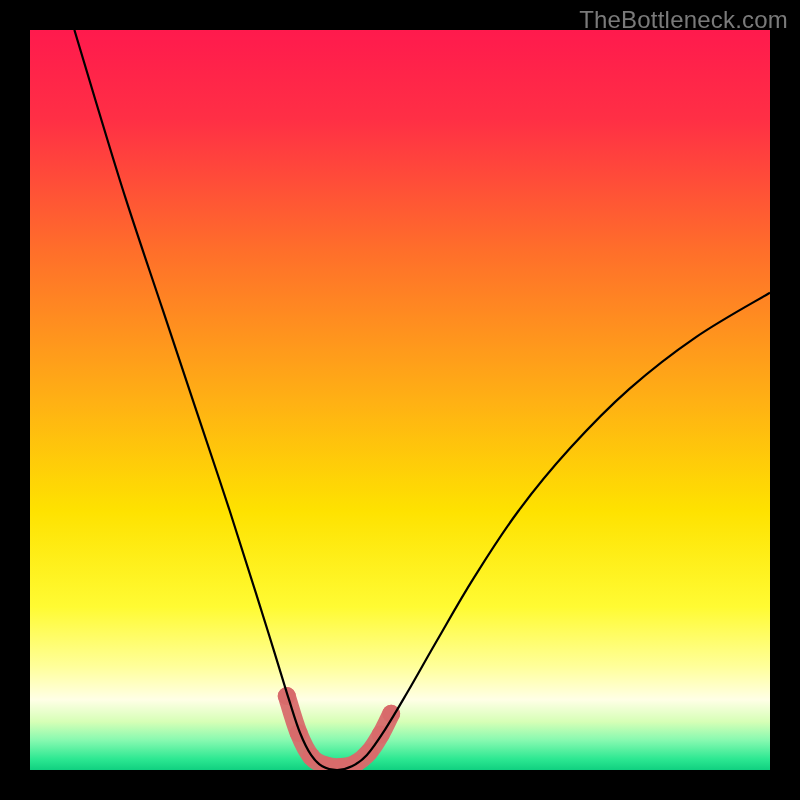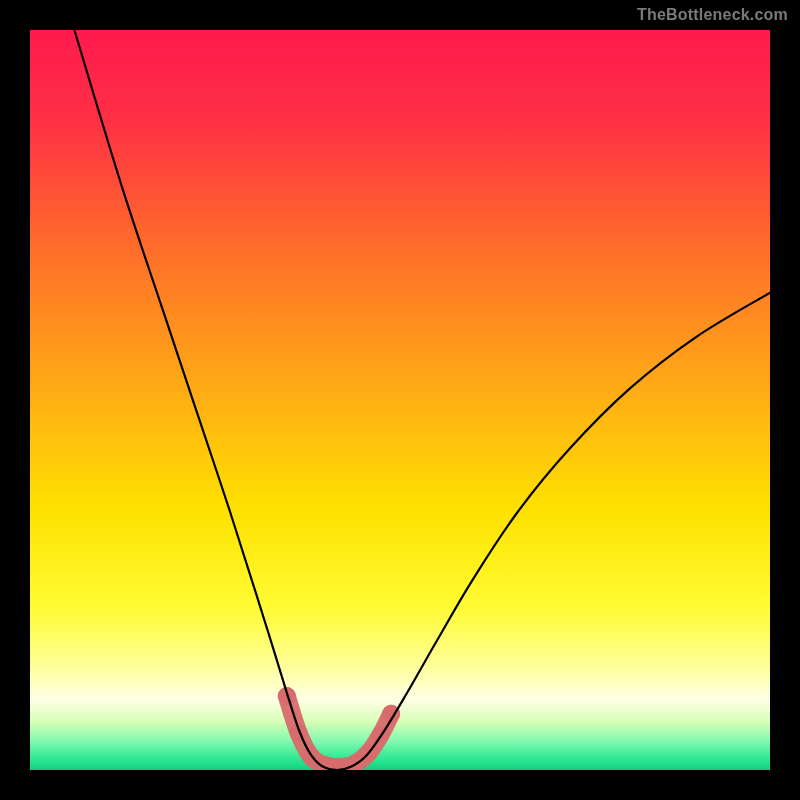--- a/index.html
+++ b/index.html
@@ -9,22 +9,22 @@
     height: 800px;
     background: #000;
     position: relative;
     font-family: Arial, sans-serif;
   }
   .watermark {
     position: absolute;
     top: 6px;
     right: 12px;
     color: #7a7a7a;
-    font-size: 16px;
-    font-weight: 700;
+    font-size: 24px;
+    font-weight: 400;
     z-index: 10;
     letter-spacing: 0.2px;
   }
   .plot-area {
     position: absolute;
     left: 30px;
     top: 30px;
     width: 740px;
     height: 740px;
     overflow: hidden;

